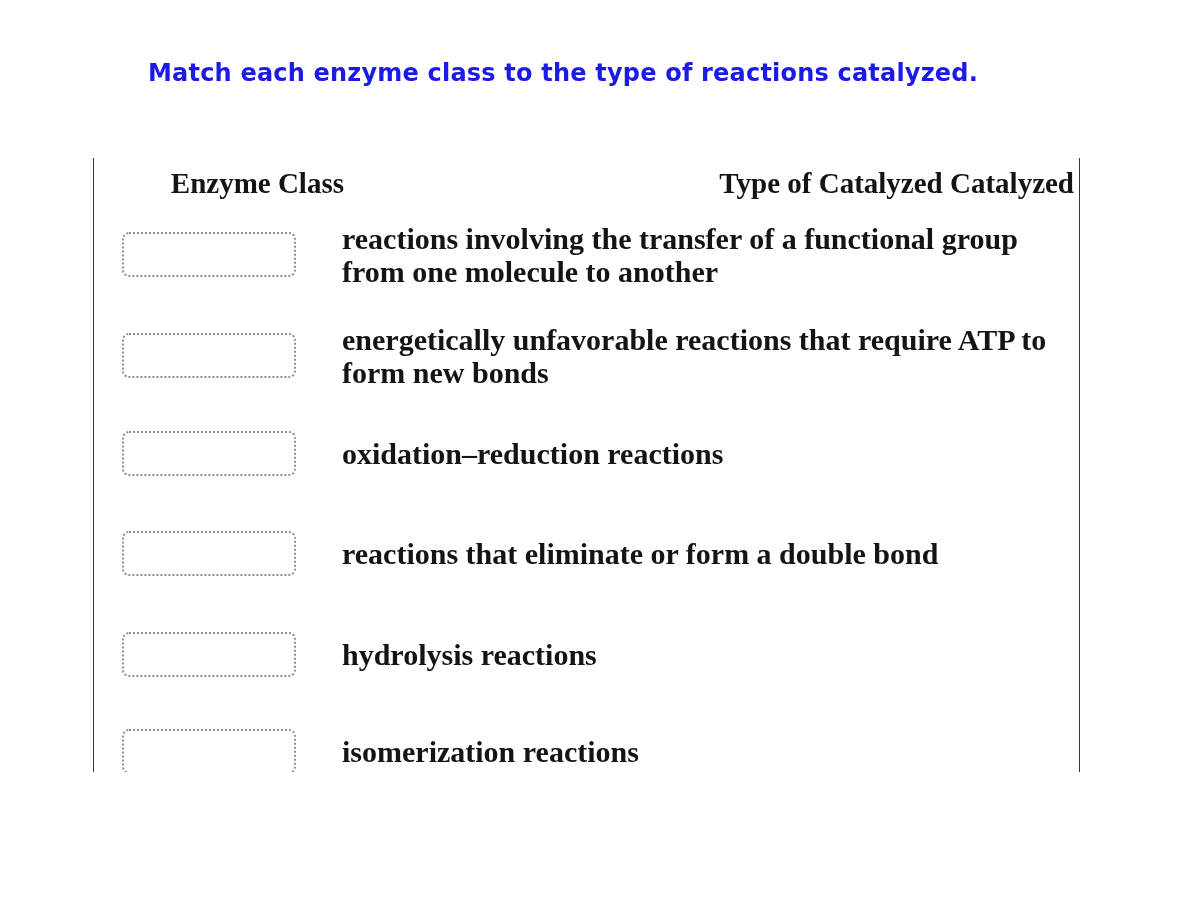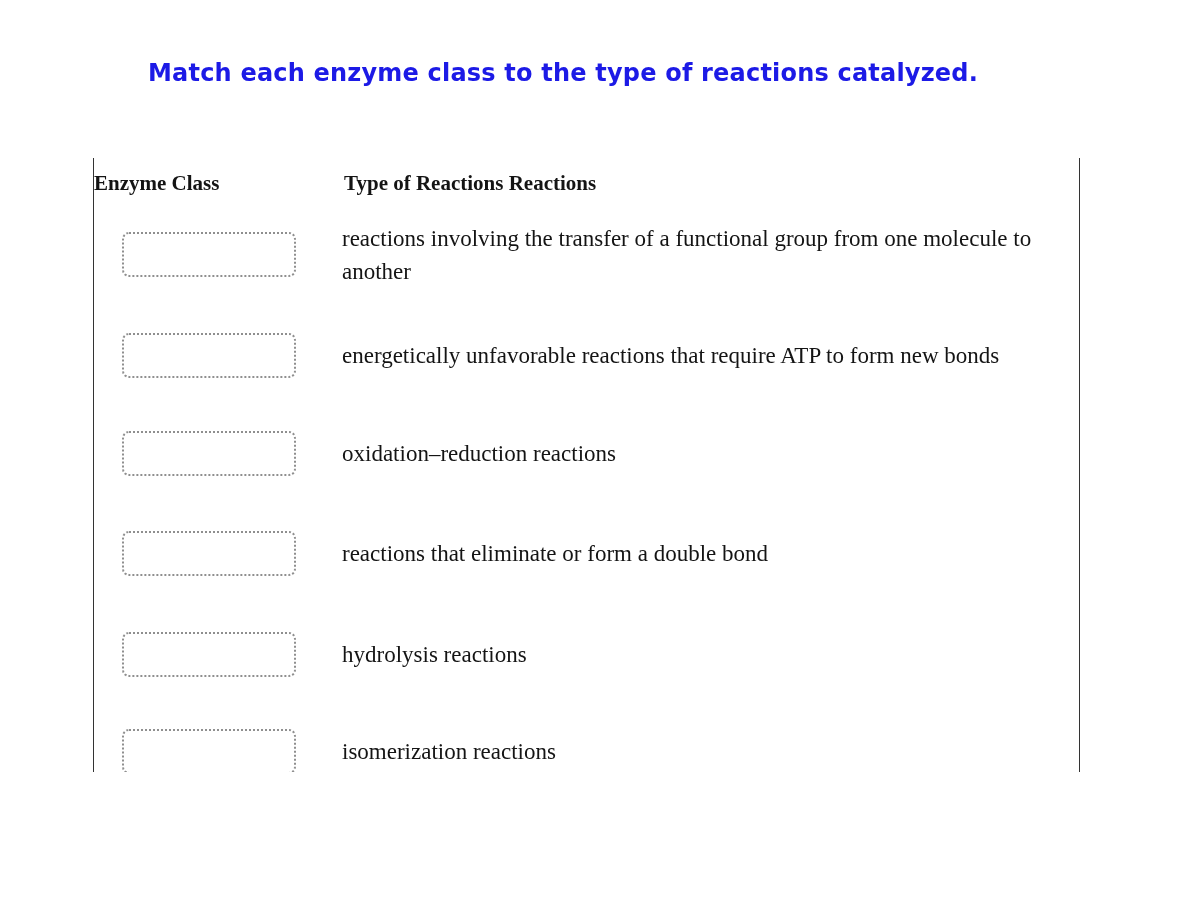--- a/index.html
+++ b/index.html
@@ -47,23 +47,23 @@
   .col-headers {
     position: absolute;
     top: 11px;
     left: 0;
     width: 100%;
     display: flex;
   }
   .col-header {
     font-family: "Liberation Serif", serif;
     font-weight: bold;
-    font-size: 21px;
+    font-size: 29px;
     line-height: 28px;
-    text-align: left;
+    text-align: right;
     white-space: nowrap;
   }
   .col-header.left  { width: 250px; }
   .col-header.right { width: 730px; }
   .row {
     position: absolute;
     left: 0;
     width: 100%;
     height: 45px;
     display: flex;
@@ -82,37 +82,38 @@
     height: 45px;
     border: 2px dotted var(--drop-zone-border-color);
     border-radius: 7px;
     background: #ffffff;
     cursor: pointer;
   }
   .description {
     flex: 0 0 auto;
     margin-left: 46px;
     width: 720px;
-    font-size: 23px;
+    font-size: 30px;
     line-height: 33px;
     color: var(--text-color);
+    font-weight: bold;
   }
 </style>
 </head>
 <body>
 
 <div class="stage">
 
   <div class="page-title">Match each enzyme class to the type of reactions catalyzed.</div>
 
   <div class="panel">
 
     <div class="col-headers">
       <div class="col-header left">Enzyme Class</div>
-      <div class="col-header right">Type of Reactions Reactions</div>
+      <div class="col-header right">Type of Catalyzed Catalyzed</div>
     </div>
 
     <div class="row r1">
       <div class="drop-zone"></div>
       <div class="description">reactions involving the transfer of a functional group from one molecule to another</div>
     </div>
 
     <div class="row r3">
       <div class="drop-zone"></div>
       <div class="description">oxidation–reduction reactions</div>

